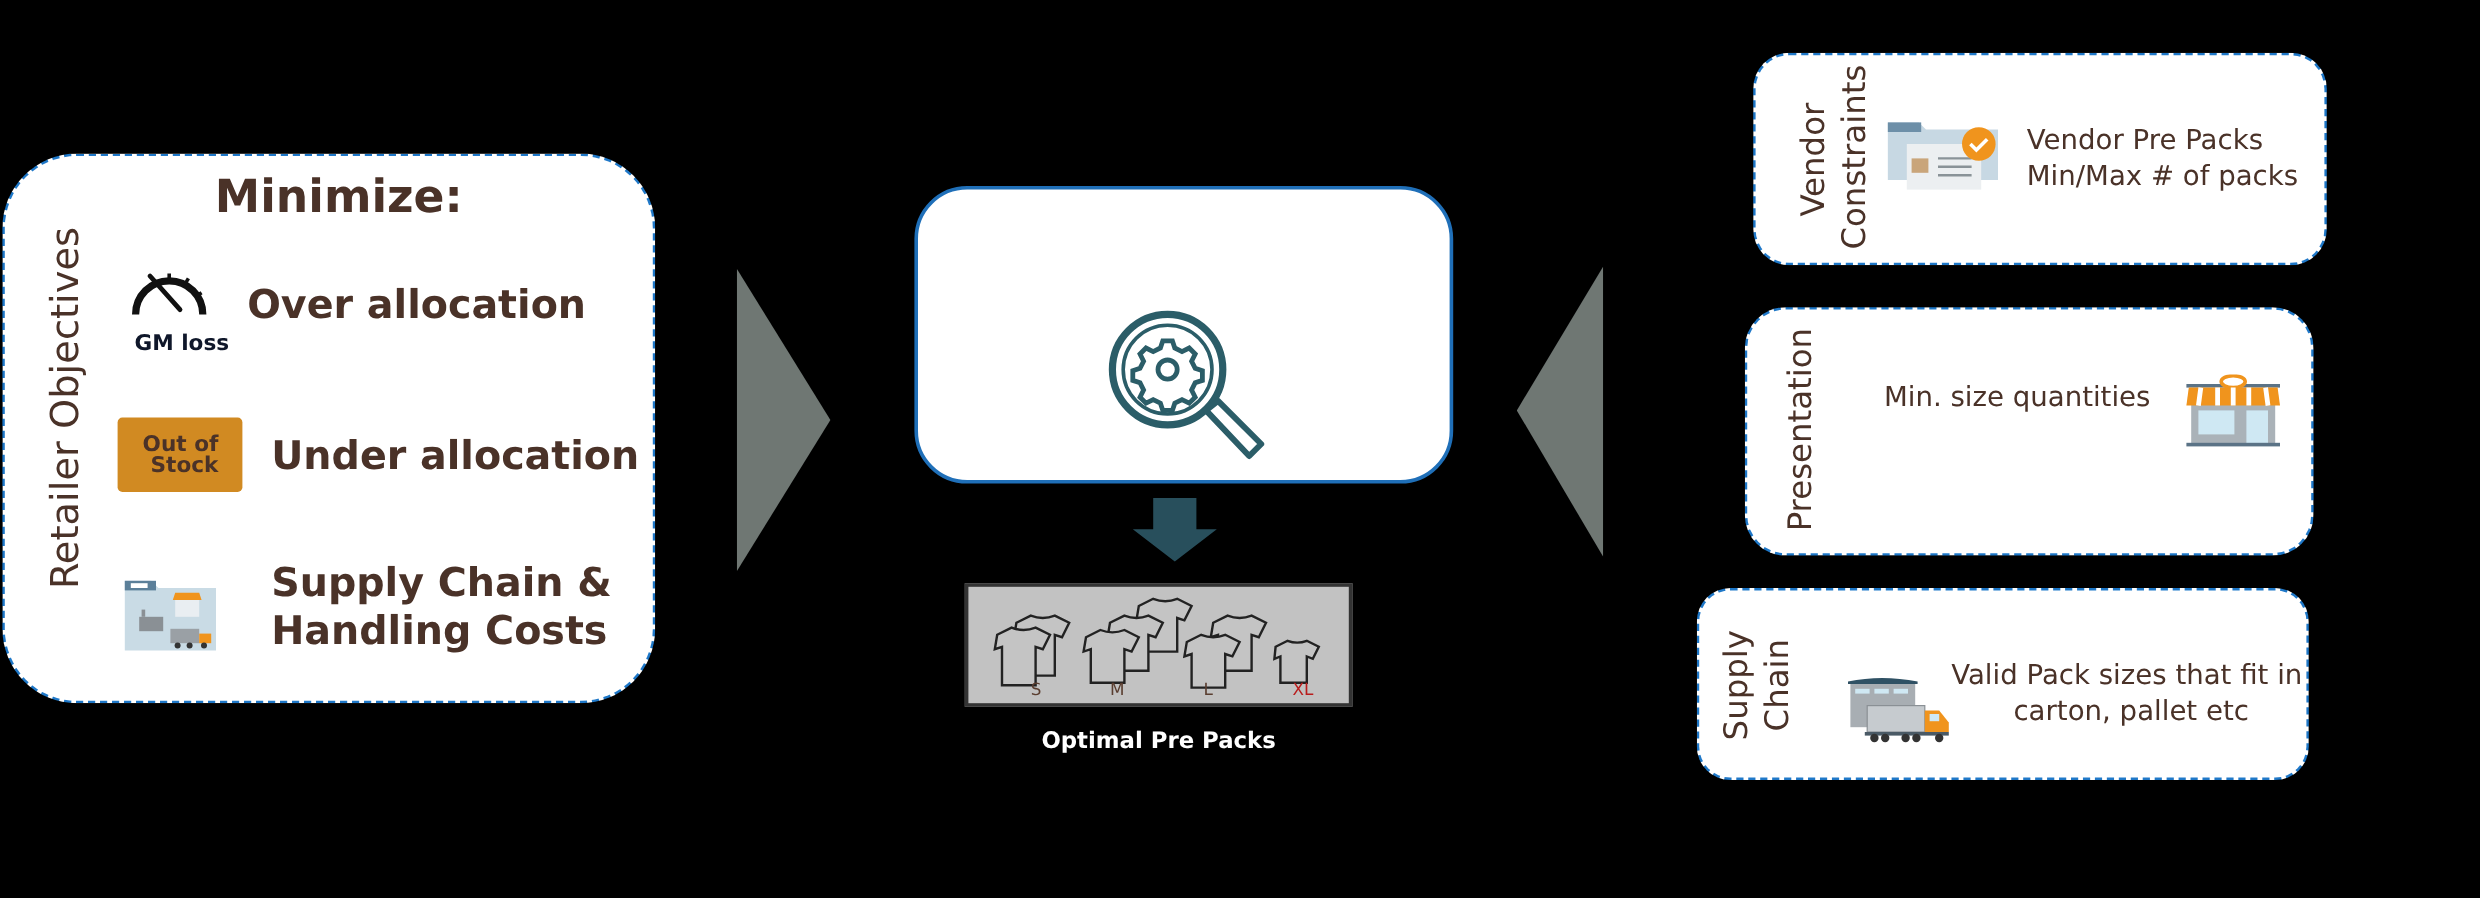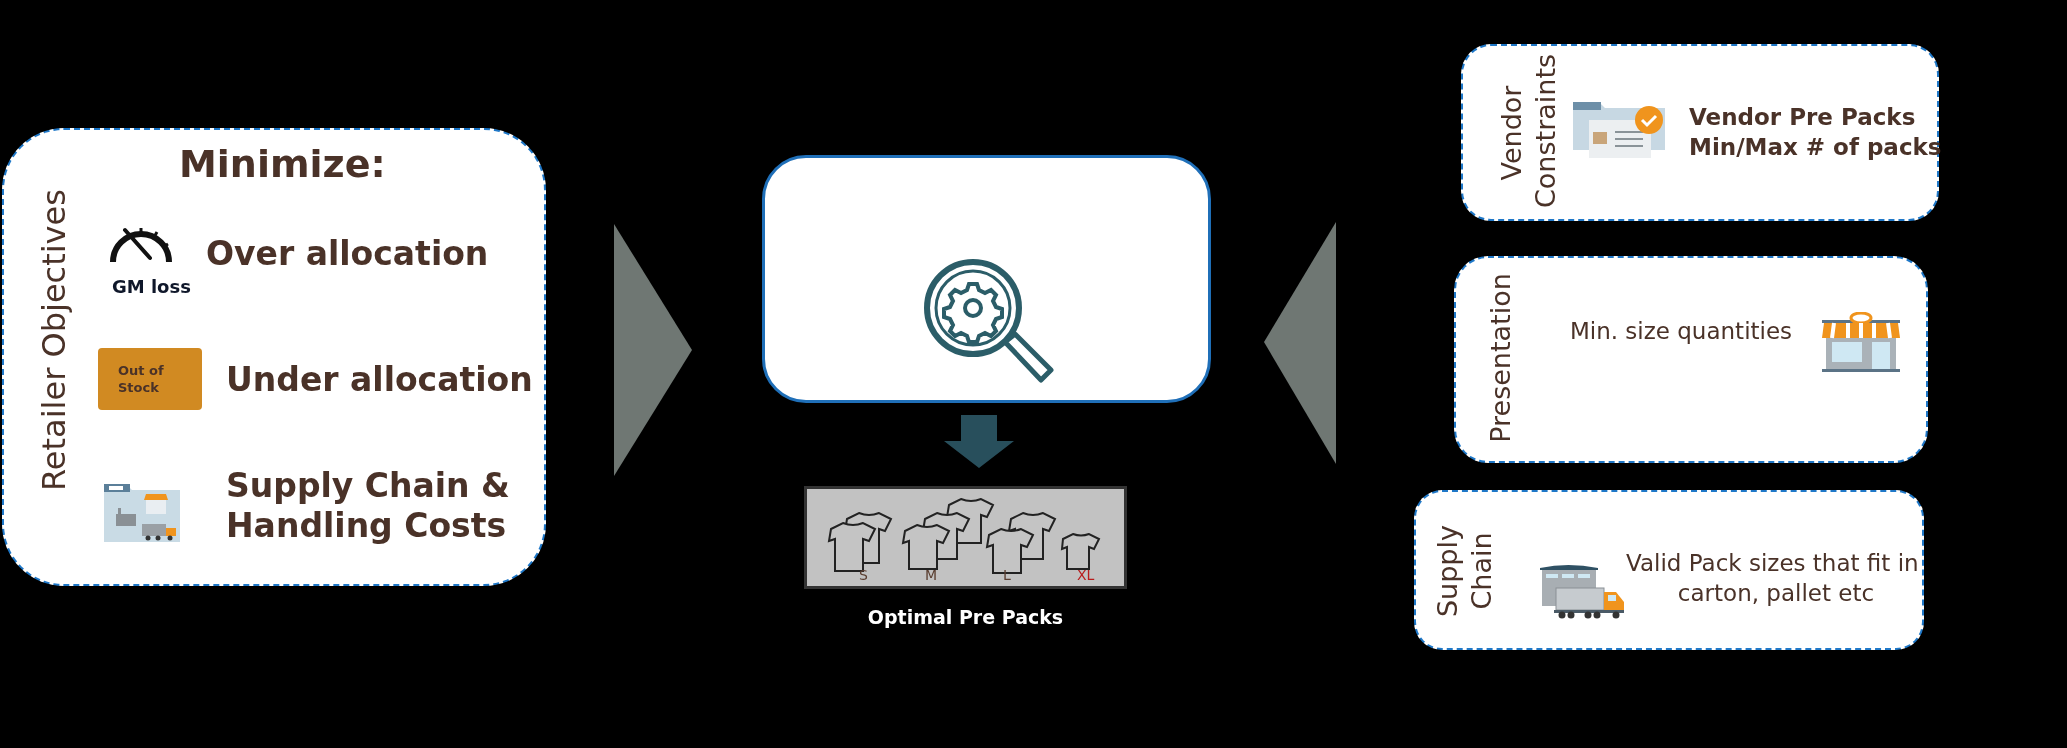--- a/index.html
+++ b/index.html
@@ -29,21 +29,21 @@
       <line x1="17" y1="10" x2="42" y2="38" stroke="#111" stroke-width="4" stroke-linecap="round"></line>
       <line x1="33" y1="14" x2="33" y2="8" stroke="#111" stroke-width="3"></line>
       <line x1="46" y1="17" x2="49" y2="12" stroke="#111" stroke-width="3"></line>
       <line x1="55" y1="27" x2="60" y2="24" stroke="#111" stroke-width="3"></line>
     </svg>
   </div>
   <div class="abs" style="left:108px; top:146px; font-size:18px; color:#0f172a;font-weight:bold;">GM loss</div>
   <div class="obj-label" style="left:202px; top:104px;">Over allocation</div>
 
   <div class="abs" style="left:94px; top:218px; width:104px; height:62px; background:#d18a22; border-radius:4px;">
-    <div style="position:absolute; left:20px; top:14px; width:64px; font-size:13px; font-weight:bold; color:#4a3228; text-align:left; line-height:17px; white-space:normal;">Out of Stock</div>
+    <div style="position:absolute; left:20px; top:14px; width:64px; font-size:18px; font-weight:bold; color:#4a3228; text-align:right; line-height:17px; white-space:normal;">Out of Stock</div>
   </div>
   <div class="obj-label" style="left:222px; top:230px;">Under allocation</div>
 
   <div class="abs" style="left:98px; top:350px; width:80px; height:64px;">
     <svg width="80" height="64" viewBox="0 0 80 64">
       <path d="M2 4 H24 L30 10 H78 V62 H2 Z" fill="#c9dbe5"></path>
       <rect x="2" y="4" width="26" height="8" fill="#5b7f99"></rect>
       <rect x="7" y="6" width="14" height="4" fill="#fff"></rect>
       <rect x="14" y="34" width="20" height="12" fill="#8a9095"></rect>
       <rect x="16" y="28" width="3" height="6" fill="#8a9095"></rect>
@@ -125,21 +125,21 @@
       <rect x="0" y="4" width="28" height="8" fill="#6d8fa8"></rect>
       <rect x="16" y="22" width="62" height="38" fill="#eceff1"></rect>
       <rect x="20" y="34" width="14" height="12" fill="#c9a57a"></rect>
       <line x1="42" y1="34" x2="70" y2="34" stroke="#8a9398" stroke-width="2"></line>
       <line x1="42" y1="41" x2="70" y2="41" stroke="#8a9398" stroke-width="2"></line>
       <line x1="42" y1="48" x2="70" y2="48" stroke="#8a9398" stroke-width="2"></line>
       <circle cx="76" cy="22" r="14" fill="#f0941d"></circle>
       <path d="M69 22 l5 5 l9 -9" fill="none" stroke="#fff" stroke-width="3"></path>
     </svg>
   </div>
-  <div class="rtext" style="left:226px; top:56px; text-align:left;font-weight:bold;">
+  <div class="rtext" style="left:226px; top:56px; text-align:left;">
     <div>Vendor Pre Packs</div>
     <div>Min/Max # of packs</div>
   </div>
 </div>
 
 <div class="card dashed" style="left:1454px; top:256px; width:474px; height:207px; border-radius:34px;">
   <div class="vtext" style="left:-40px; top:82px; width:170px; height:36px; font-size:27px; line-height:36px;">Presentation</div>
   <div class="rtext" style="left:90px; width:270px; top:58px;">
     <div>Min. size quantities</div>
   </div>

